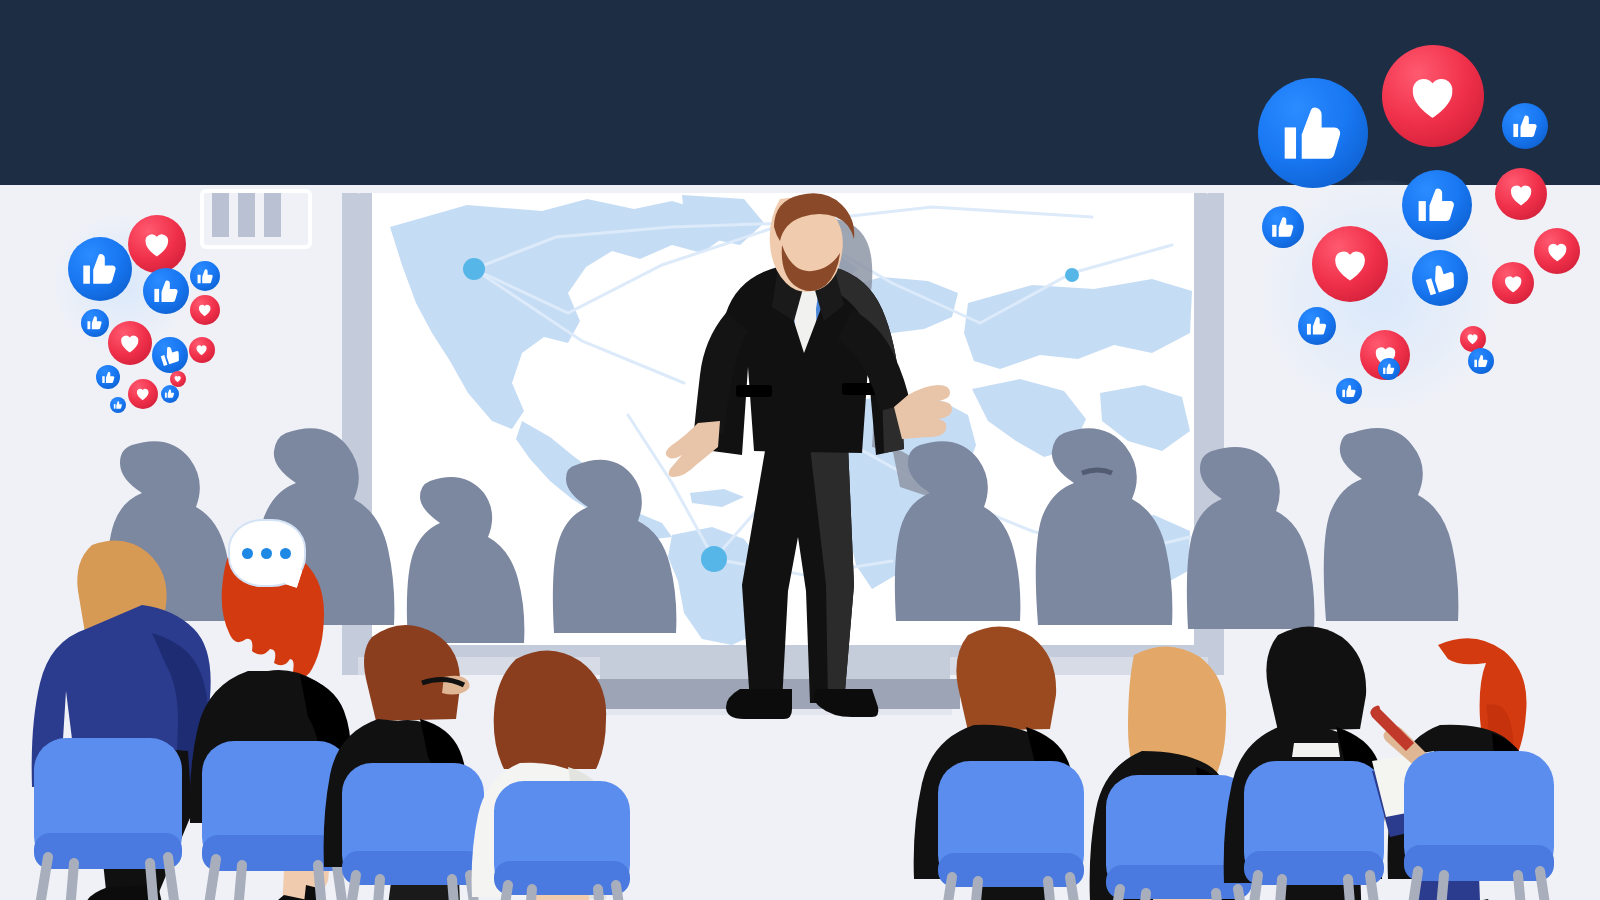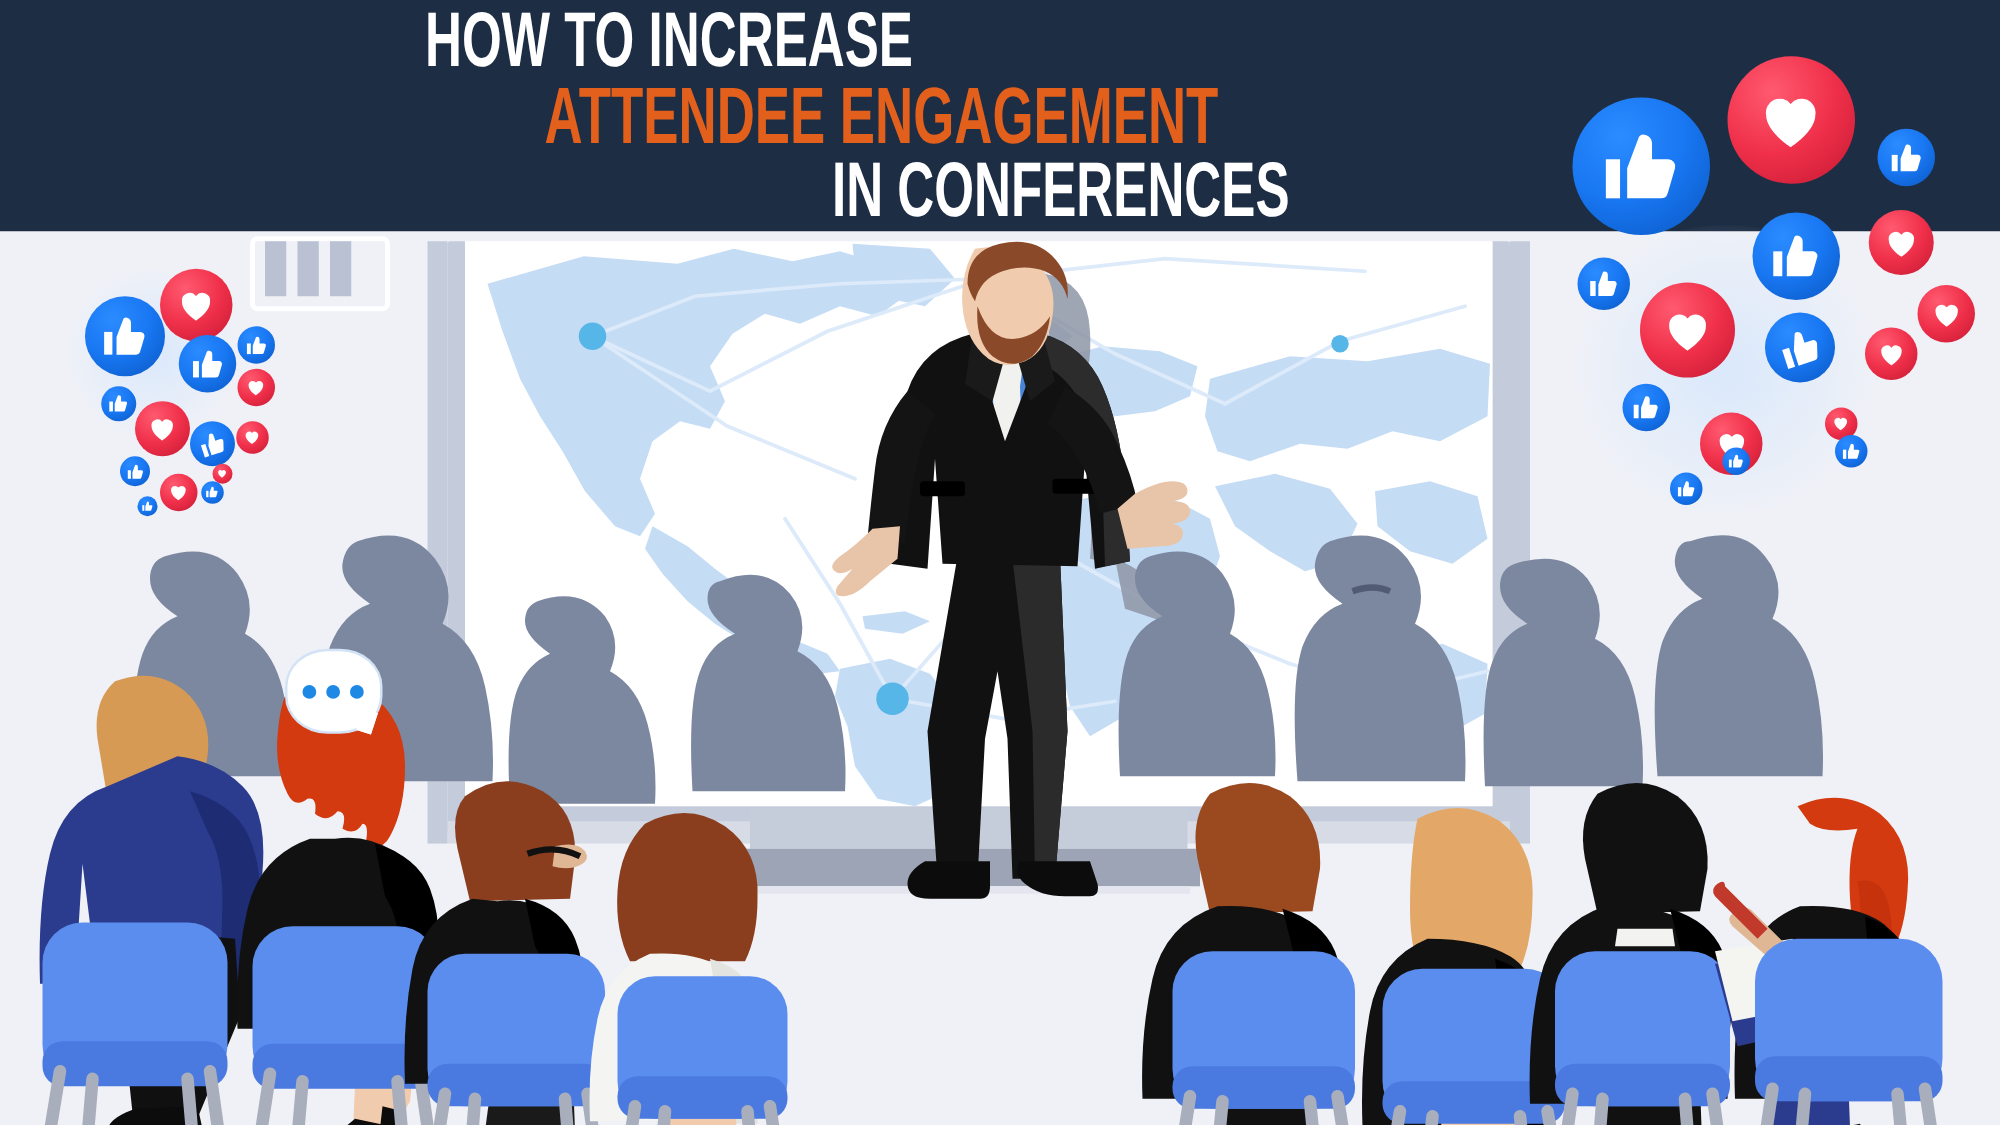--- a/index.html
+++ b/index.html
@@ -496,25 +496,20 @@
           <svg viewBox="0 0 24 24" fill="#fff">
             <path d="M2 10h4v11H2z"></path>
             <path d="M8 21h9.5a2 2 0 0 0 1.93-1.46l2.04-7A2 2 0 0 0 19.54 10H15V5.5A2.5 2.5 0 0 0 12.5 3c-.6 0-1.1.4-1.28.96L8 12.5z"></path>
           </svg>
         </div>
     </div>
   </div>
 
   <div id="header" class="abs"></div>
 
-  <div id="title-block">
-    <div class="tline" id="tline1">HOW TO INCREASE</div>
-    <div class="tline" id="tline2">ATTENDEE ENGAGEMENT</div>
-    <div class="tline" id="tline3">IN CONFERENCES</div>
-  </div>
 
   <div class="abs" style="left:1230px;top:30px;width:370px;height:400px;z-index:70;">
     <div class="glow" style="left:20px;top:150px;width:260px;height:230px;"></div>
 
     <div class="react like" style="left:28px;top:48px;width:110px;height:110px;">
         <svg viewBox="0 0 24 24" fill="#fff">
           <path d="M2 10h4v11H2z"></path>
           <path d="M8 21h9.5a2 2 0 0 0 1.93-1.46l2.04-7A2 2 0 0 0 19.54 10H15V5.5A2.5 2.5 0 0 0 12.5 3c-.6 0-1.1.4-1.28.96L8 12.5z"></path>
         </svg>
       </div>

